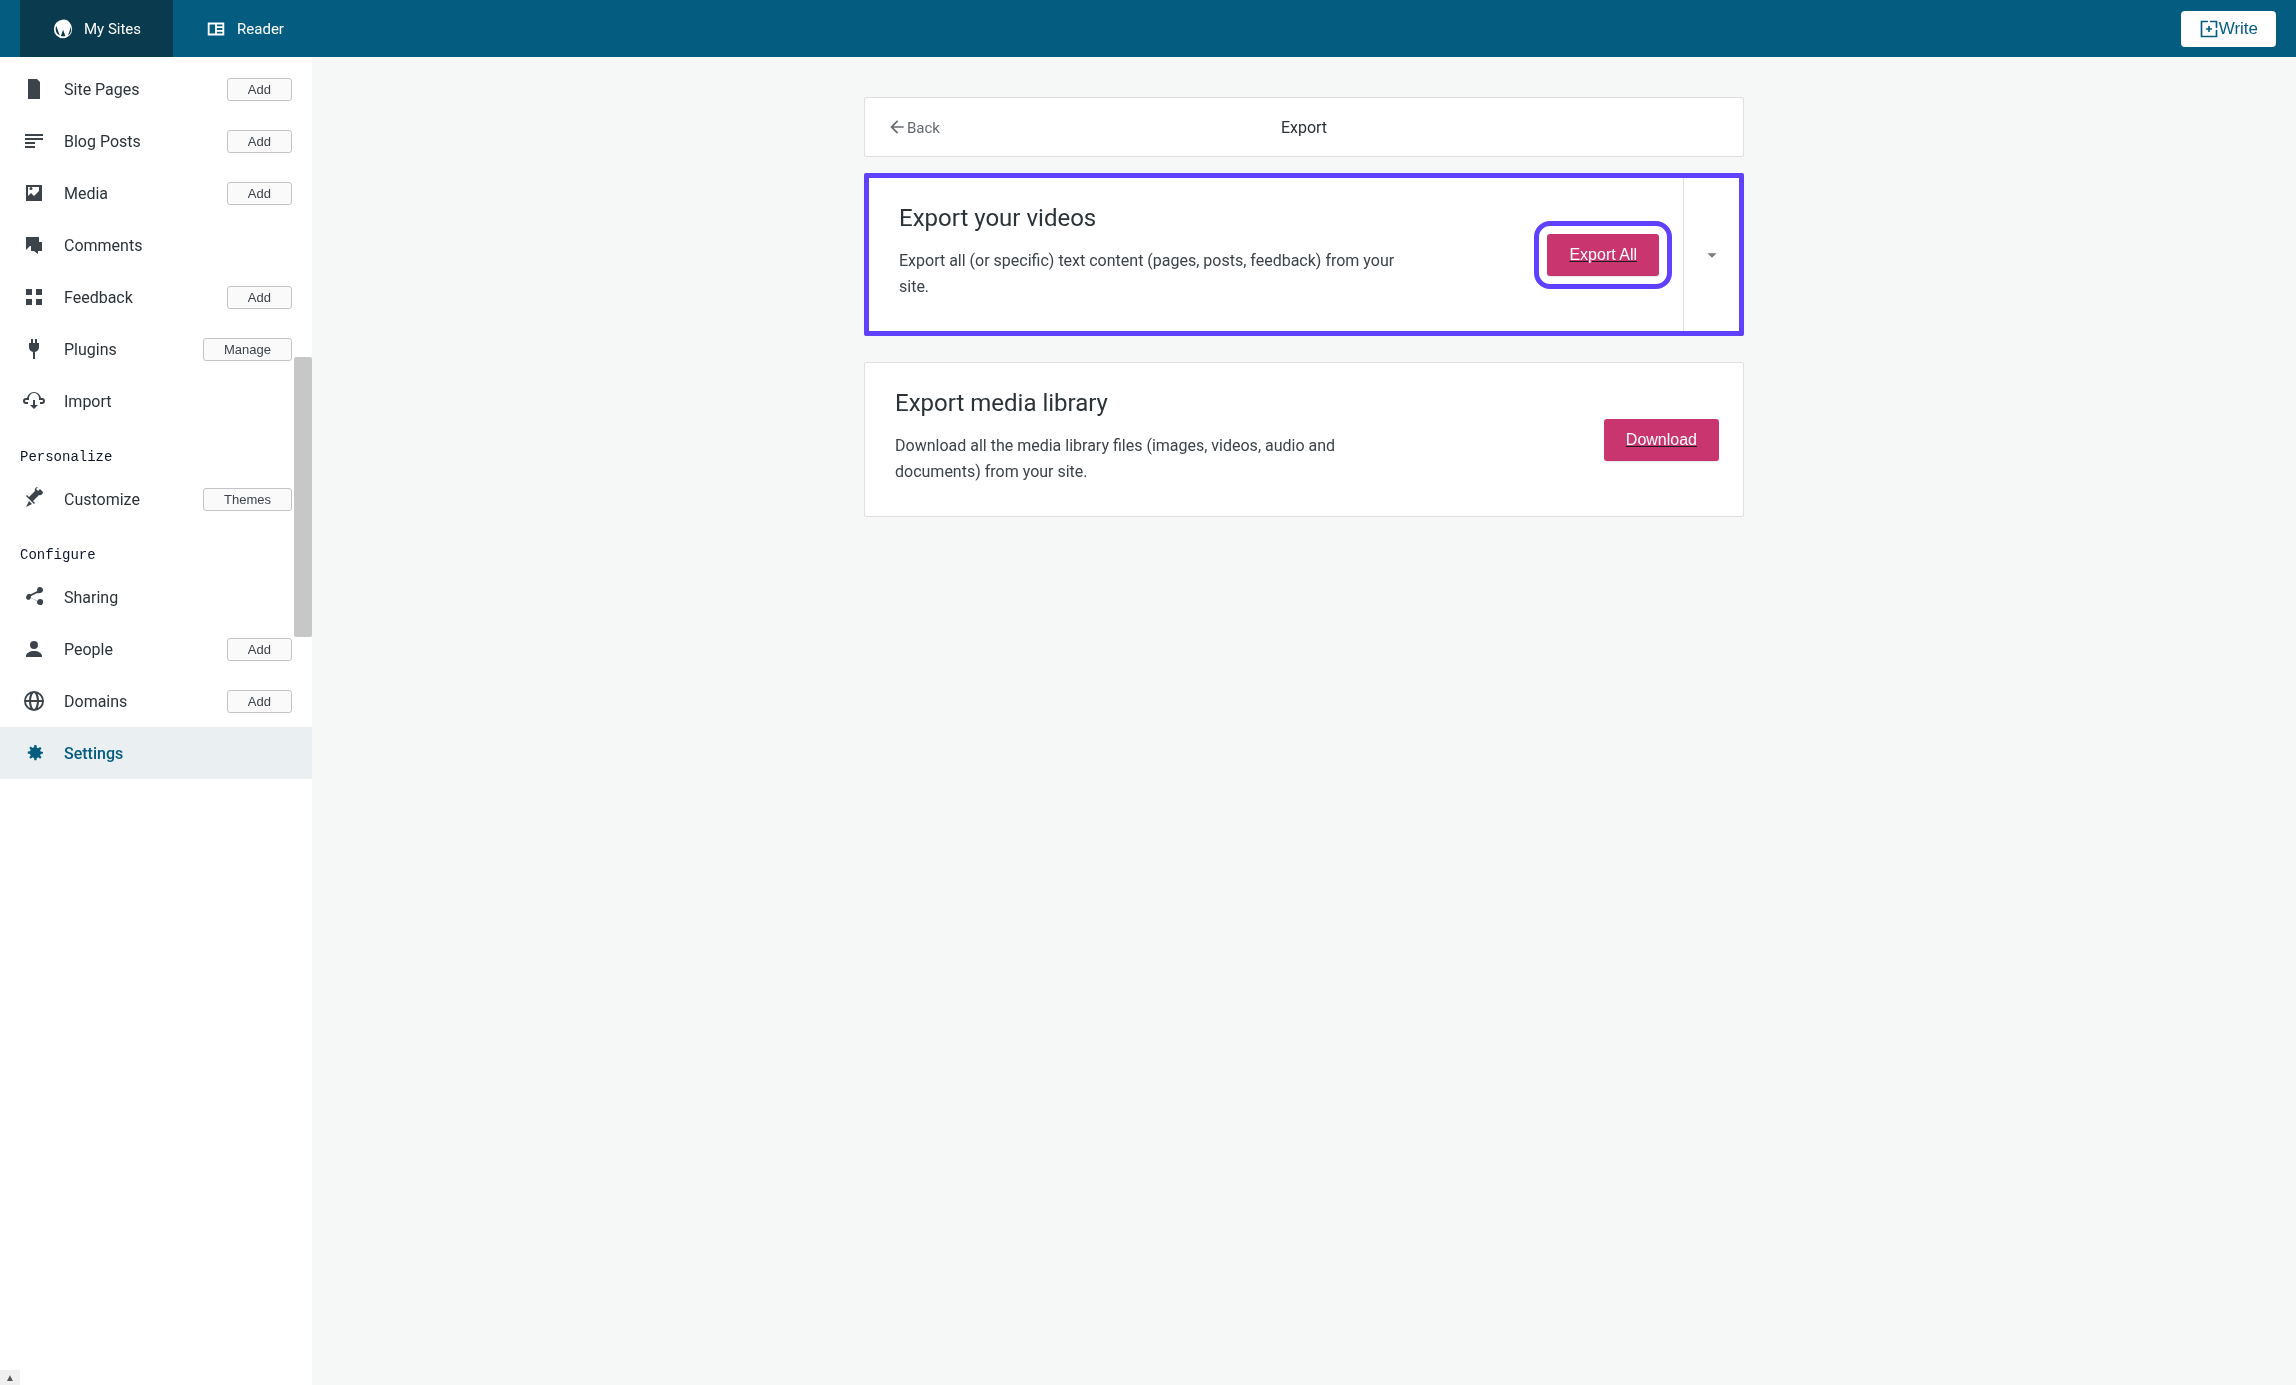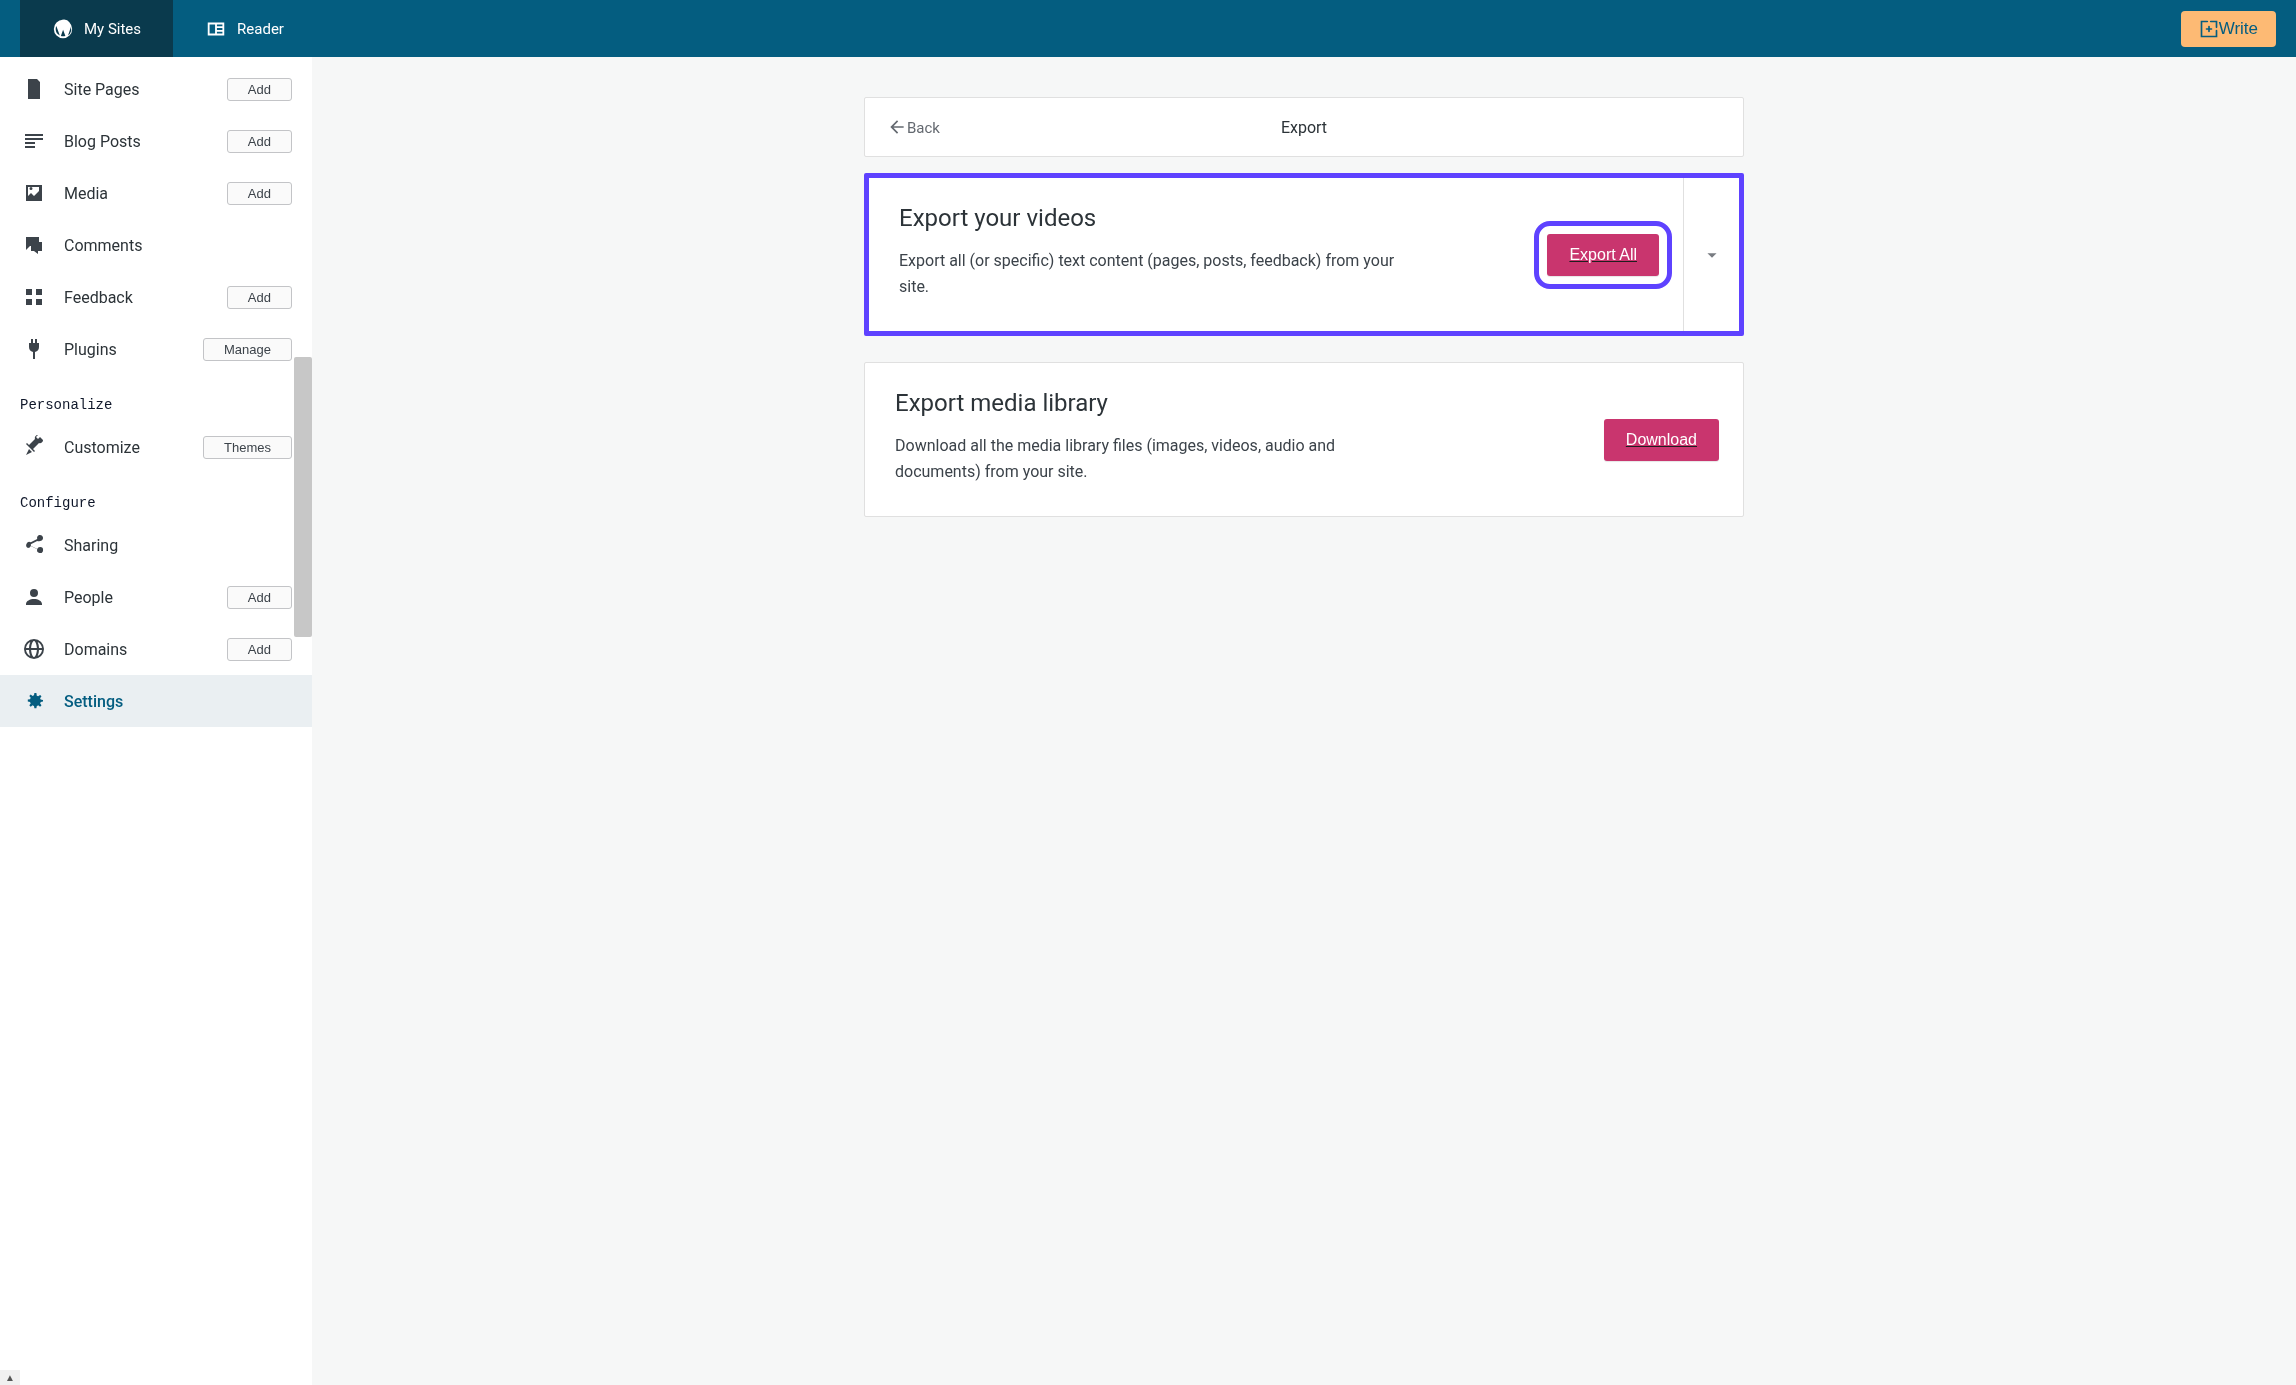--- a/index.html
+++ b/index.html
@@ -5,21 +5,21 @@
   * { box-sizing: border-box; margin: 0; padding: 0; }
   body { font-family: -apple-system, BlinkMacSystemFont, "Segoe UI", Roboto, Arial, sans-serif; background: #f6f7f7; color: #1e1e1e; font-size: 14px; }
 
   
   .masterbar { background: #045d80; color: #fff; height: 57px; display: flex; align-items: center; padding: 0 20px; justify-content: space-between; }
   .masterbar-left { display: flex; align-items: stretch; height: 100%; }
   .masterbar-item { display: flex; align-items: center; gap: 10px; padding: 0 32px; font-size: 15px; height: 100%; cursor: pointer; }
   .masterbar-item.active { background: #0a3a4d; }
   .masterbar-icon { display: inline-flex; width: 22px; height: 22px; }
   .masterbar-icon svg { width: 100%; height: 100%; fill: #fff; }
-  .write-btn { background: #fdba74; color: #045d80; border: none; border-radius: 4px; padding: 8px 18px; font-size: 17px; font-weight: 400; display: flex; align-items: center; cursor: pointer; }
+  .write-btn { background: #ffffff; color: #045d80; border: none; border-radius: 4px; padding: 8px 18px; font-size: 17px; font-weight: 400; display: flex; align-items: center; cursor: pointer; }
   .write-btn svg { width: 20px; height: 20px; fill: none; stroke: #045d80; stroke-width: 2; }
 
   
   .layout { display: flex; height: calc(100vh - 57px); }
   .sidebar-wrap { width: 312px; display: flex; flex-direction: column; background: #fff; position: relative; }
   .sidebar { flex: 1; overflow-y: auto; padding-top: 6px; }
   .sidebar-scrollbar-track { width: 20px; background: #f0f0f0; display: flex; flex-direction: column; align-items: center; }
   .sidebar-scrollbar-track .arr { font-size: 10px; color: #555; padding: 2px 0; cursor: pointer; }
   .sidebar-scrollbar-thumb { position: absolute; right: 0; top: 300px; width: 18px; height: 280px; background: #c7c7c7; border-radius: 2px; }
 
@@ -142,20 +142,28 @@
       <div class="sidebar-row">
         <span class="sidebar-icon">
             <svg viewBox="0 0 24 24">
               <path d="M9 2h2v4h2V2h2v4h2v4a5 5 0 0 1-4 4.9V22h-2v-7.1A5 5 0 0 1 7 10V6h2V2z"></path>
             </svg>
           </span>
         <span class="sidebar-label">Plugins</span>
         <button class="pill-btn">Manage</button>
       </div>
 
+      <div class="sidebar-row">
+        <span class="sidebar-icon">
+            <svg viewBox="0 0 24 24">
+              <path d="M12 3a7 7 0 0 1 7 6h1a3 3 0 0 1 0 6h-2v-2h2a1 1 0 0 0 0-2h-3V9a5 5 0 0 0-10 0v2H4a1 1 0 0 0 0 2h2v2H4a3 3 0 0 1 0-6h1a7 7 0 0 1 7-6zm-1 8h2v5h3l-4 4-4-4h3v-5z"></path>
+            </svg>
+          </span>
+        <span class="sidebar-label">Import</span>
+      </div>
 
       <div class="sidebar-heading">Personalize</div>
 
       <div class="sidebar-row">
         <span class="sidebar-icon">
             <svg viewBox="0 0 24 24">
               <path d="M21 5a3 3 0 0 1-4 3l-6 6 2 2-1 1-8-8 1-1 2 2 6-6a3 3 0 0 1 3-4l-2 2 2 2 2-2 3 3zM4 20l3-6 3 3-6 3z"></path>
             </svg>
           </span>
         <span class="sidebar-label">Customize</span>

